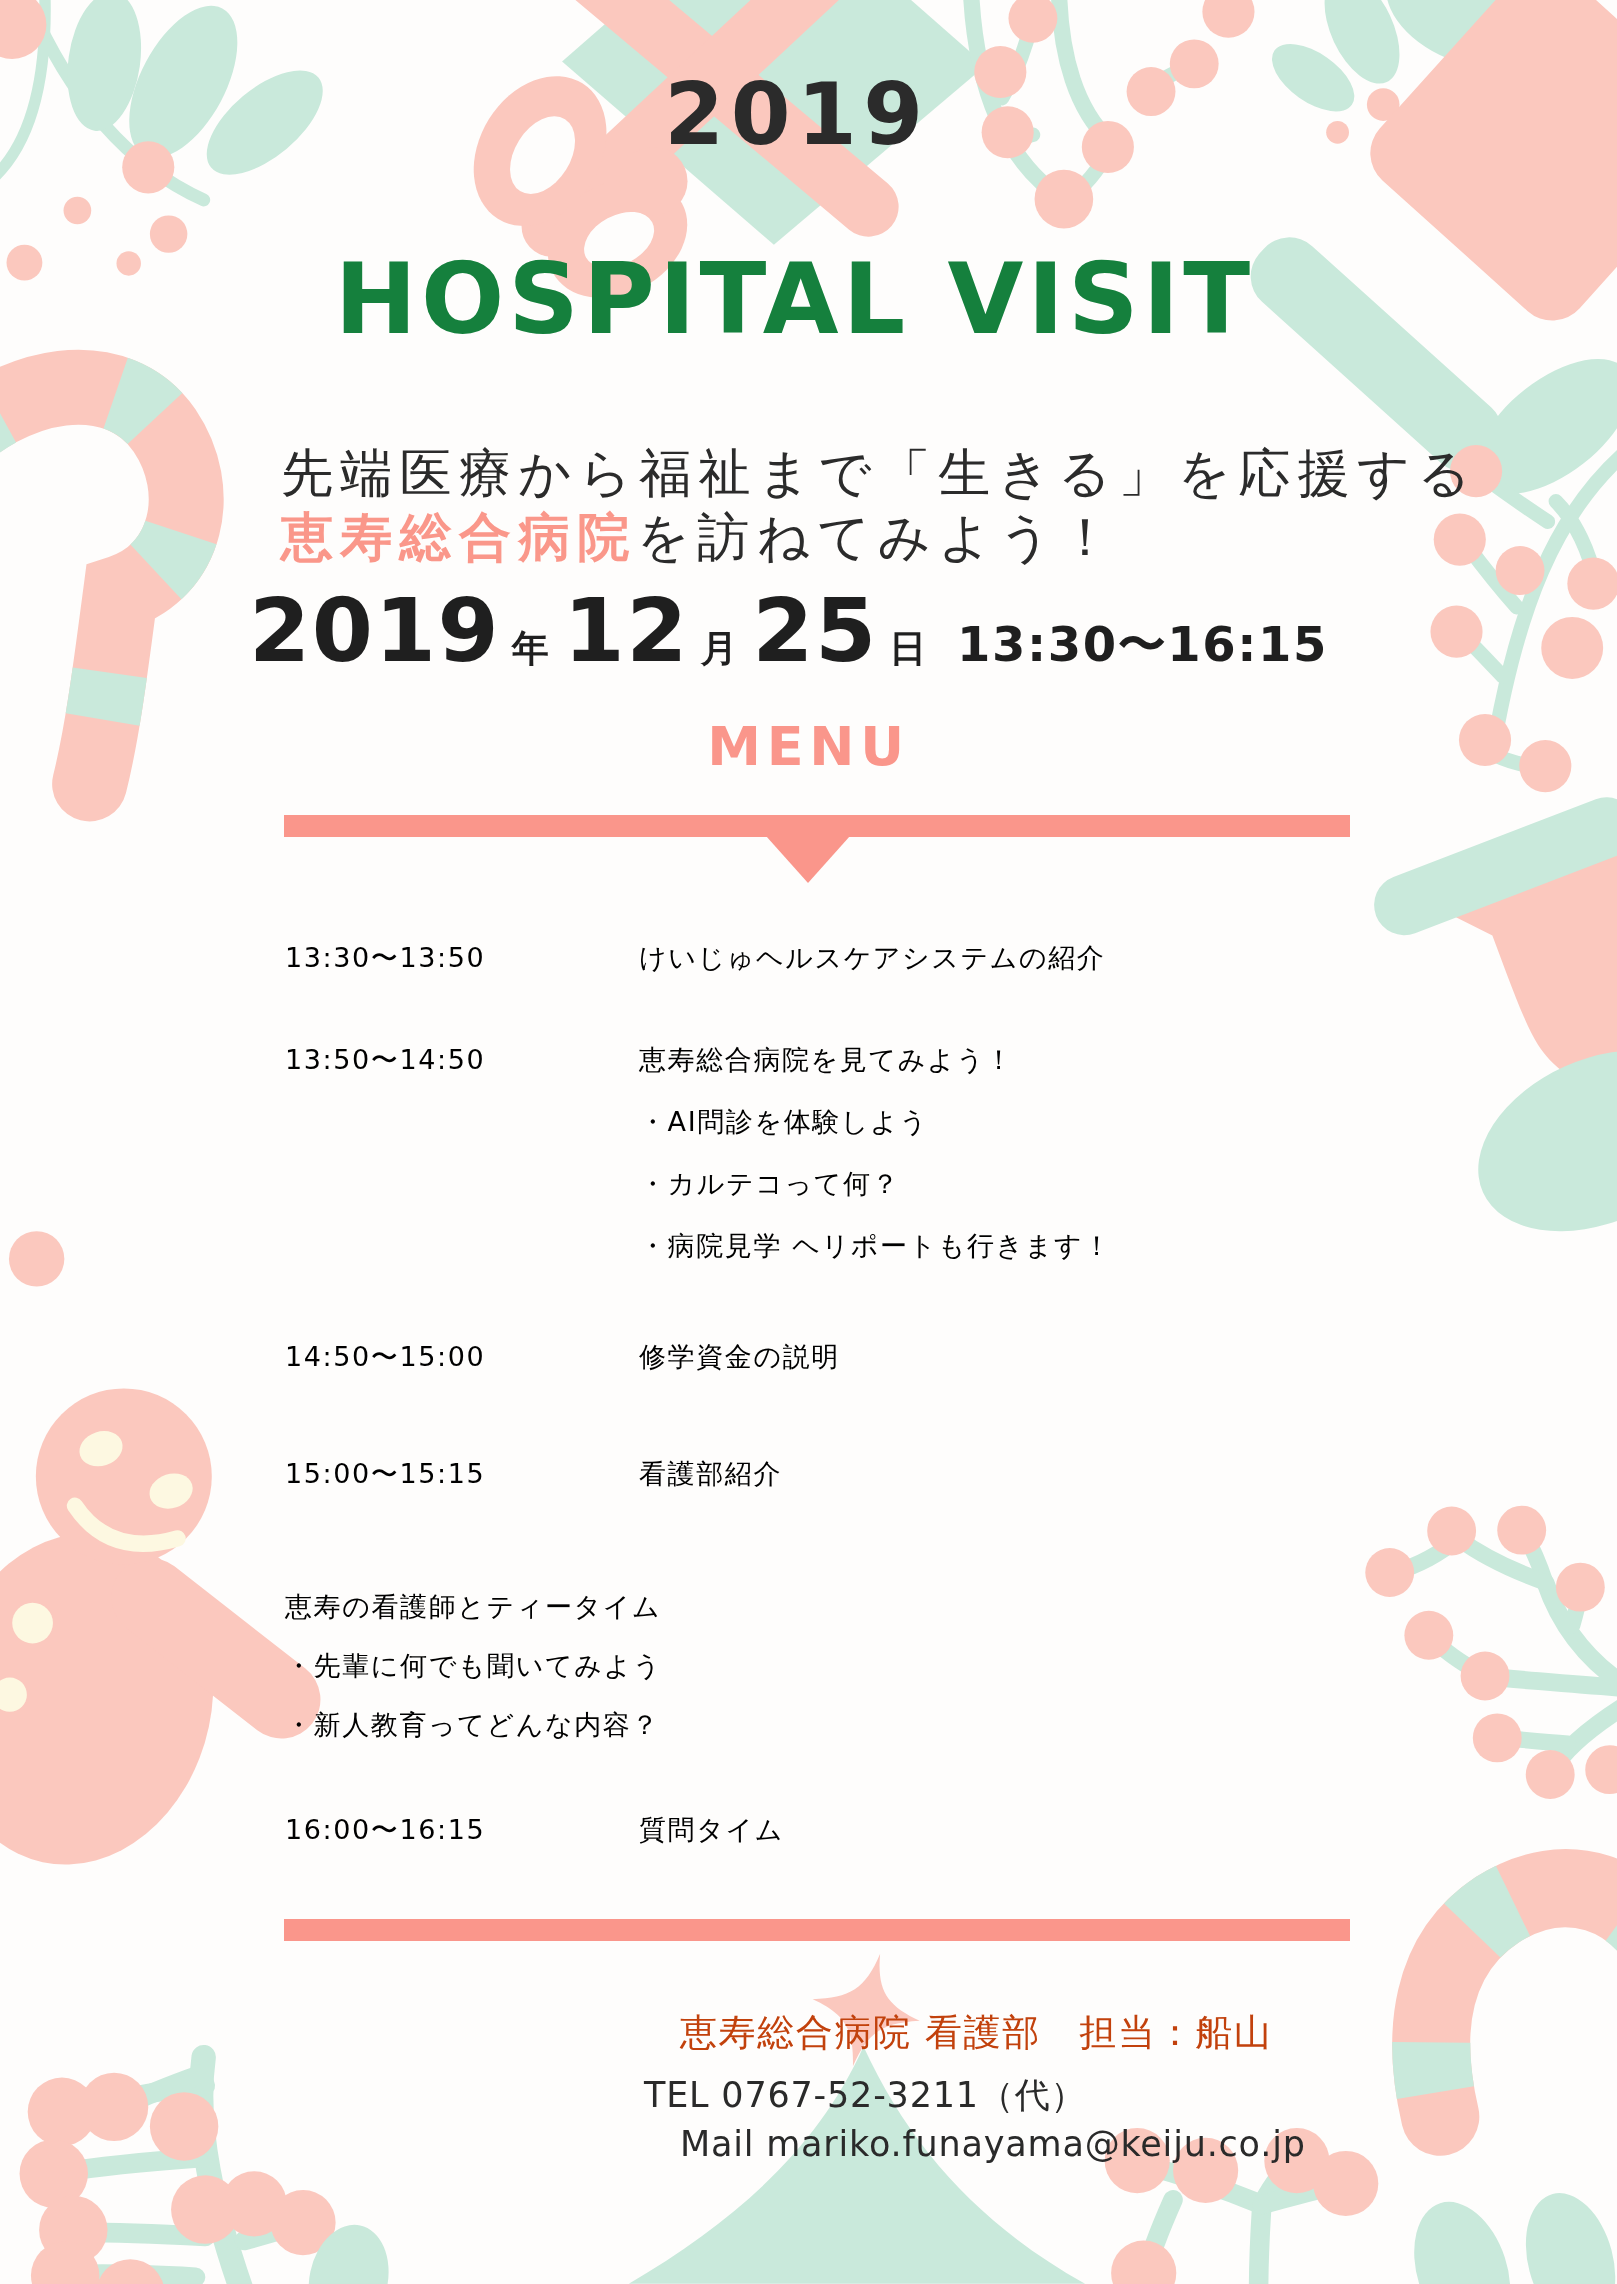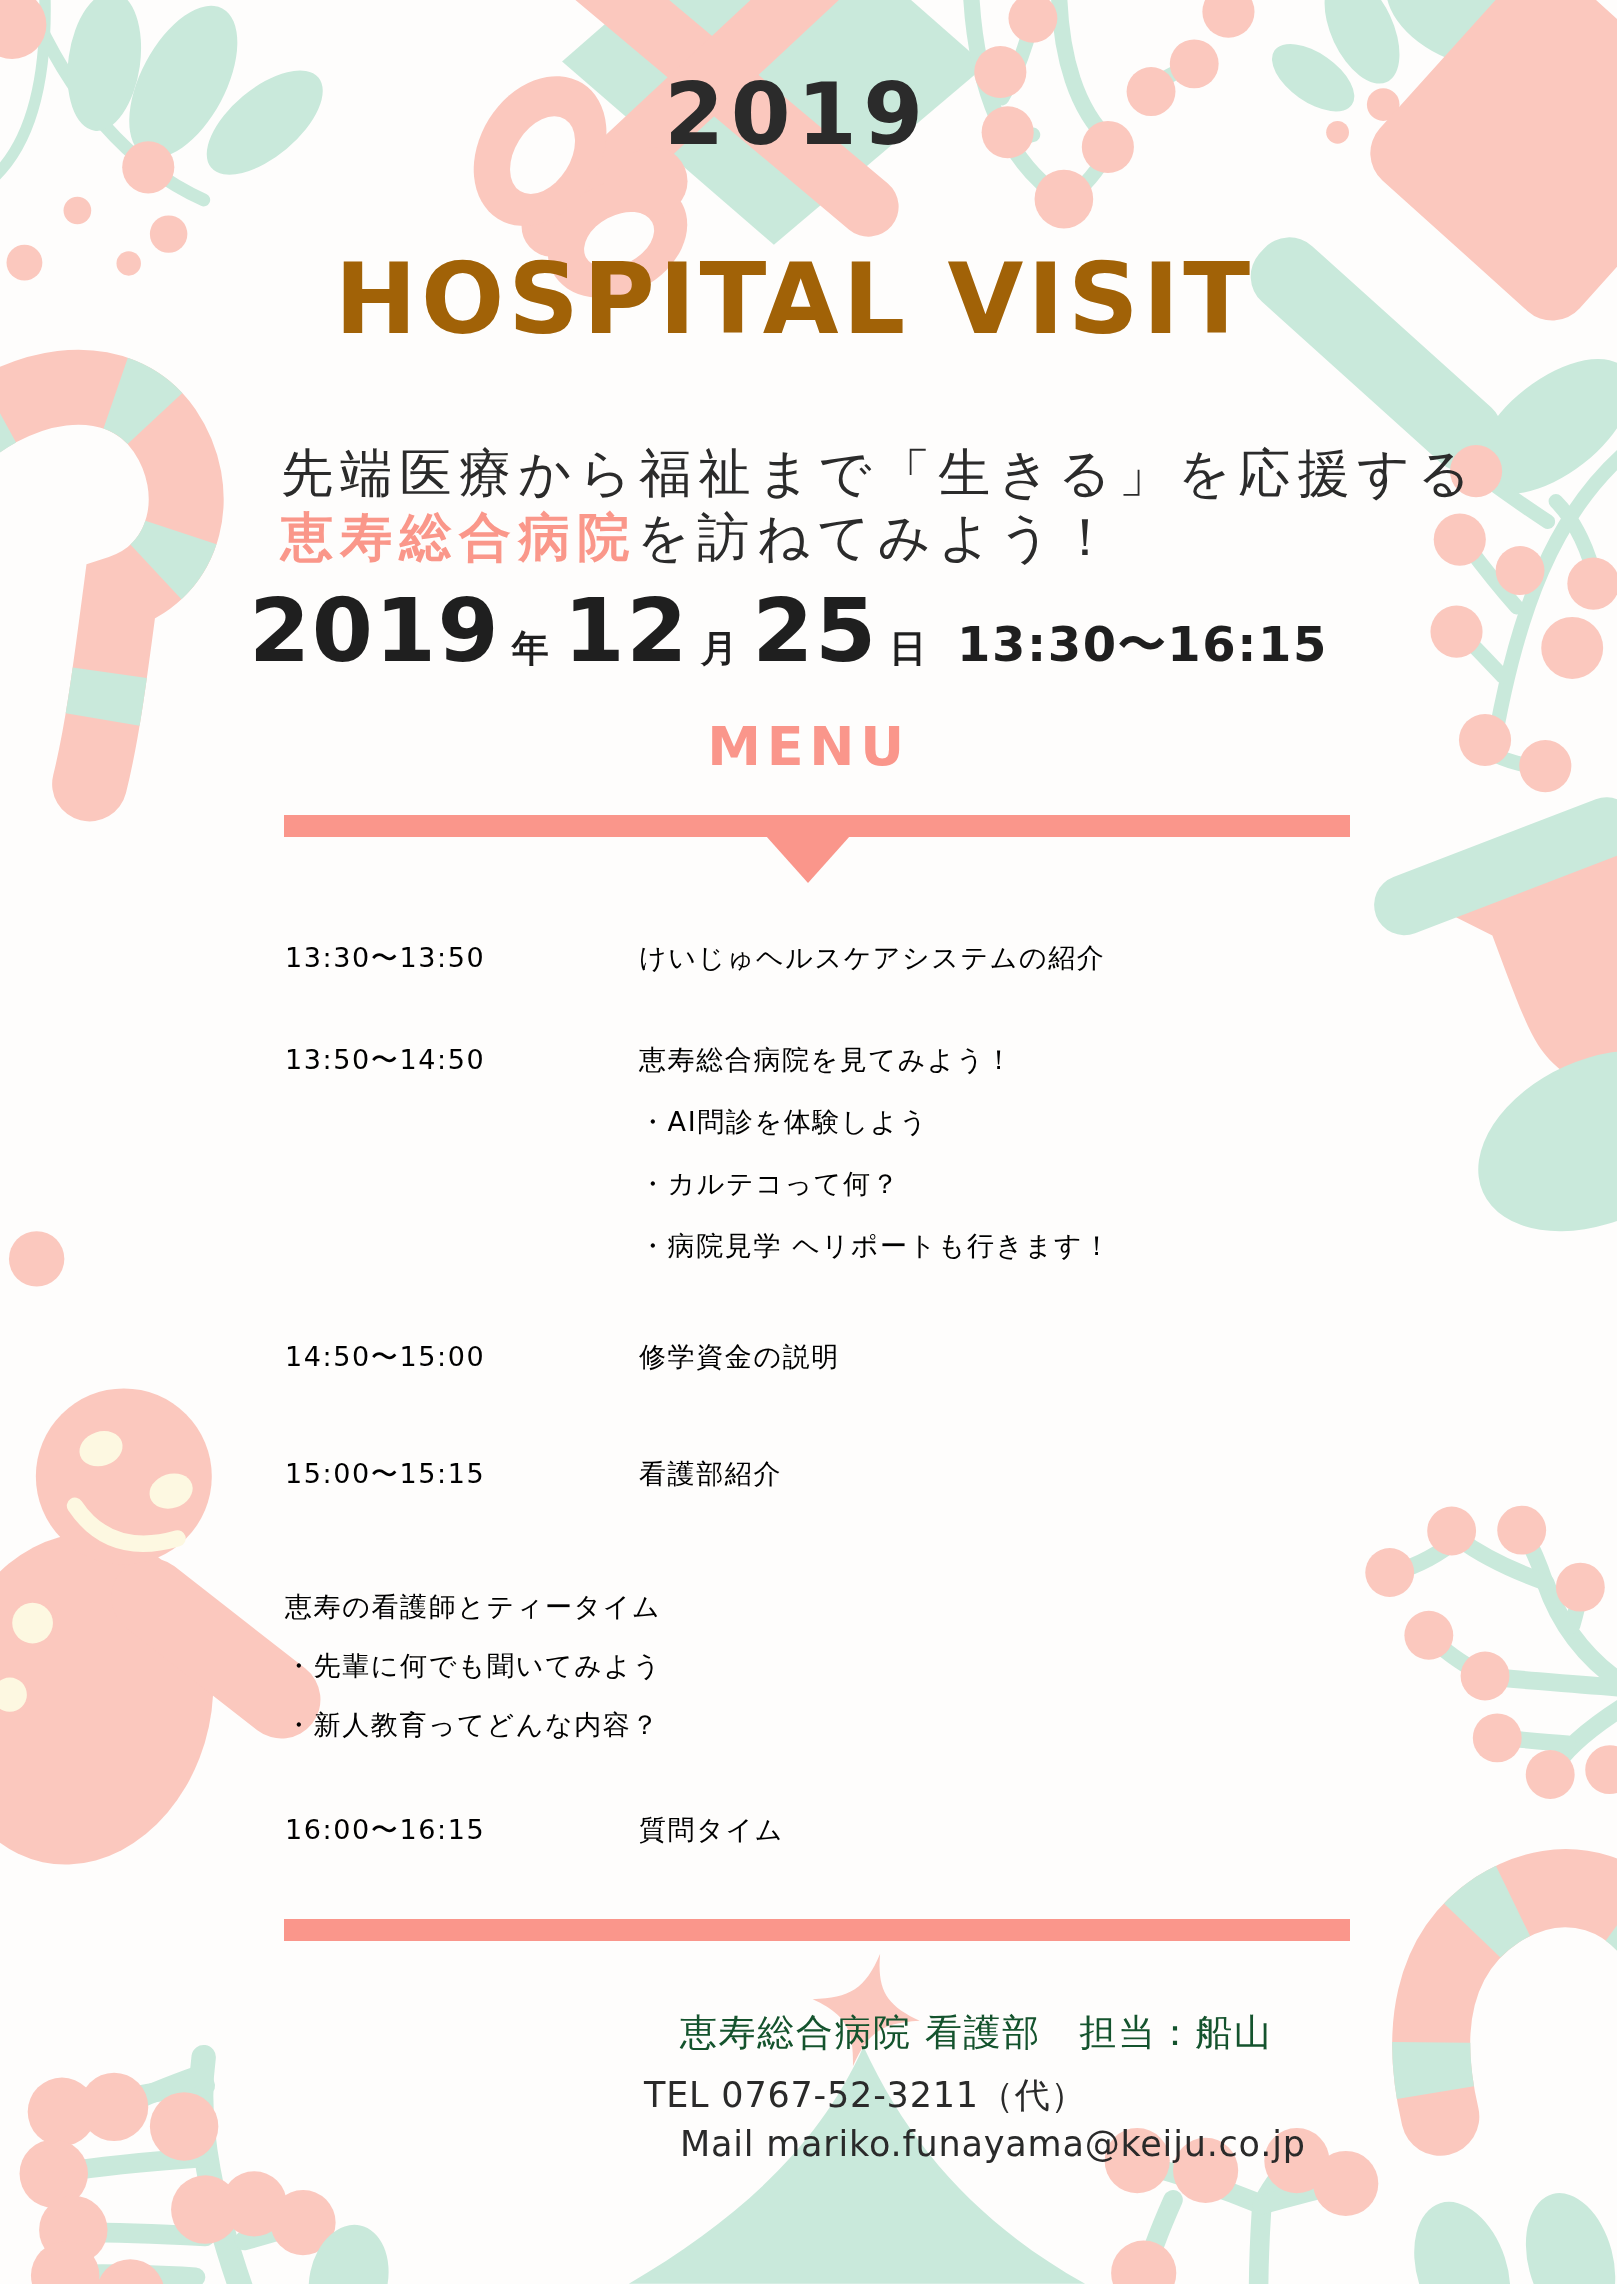--- a/index.html
+++ b/index.html
@@ -13,21 +13,21 @@
   }
   .deco{position:absolute;left:0;top:0;z-index:0;}
   .content{position:absolute;left:0;top:0;width:1617px;height:1649px;z-index:2;}
 
   .year{
     position:absolute;top:70px;left:0;width:1594px;text-align:center;
     font-size:86px;line-height:88px;font-weight:bold;letter-spacing:6.5px;color:#2B2B2B;
   }
   .title{
     position:absolute;top:251px;left:0;width:1589px;text-align:center;
-    font-size:98px;line-height:96px;font-weight:bold;letter-spacing:4.1px;color:#a16207;
+    font-size:98px;line-height:96px;font-weight:bold;letter-spacing:4.1px;color:#15803d;
     white-space:nowrap;
   }
   .subtitle{position:absolute;top:441px;left:281px;font-size:52px;line-height:64px;letter-spacing:7.3px;font-weight:500;color:#2B2B2B;white-space:nowrap;}
   .subtitle .hl{color:#FA978A;font-weight:700;}
 
   .date-row{
     position:absolute;top:580px;left:249px;display:flex;align-items:baseline;white-space:nowrap;color:#1F1F1F;
   }
   .d-num{font-size:88px;line-height:101px;font-weight:bold;letter-spacing:1.6px;}
   .d-unit{font-size:37px;font-weight:bold;margin:0 14.7px 0 11.4px;}
@@ -54,21 +54,21 @@
   .r3{top:1326px;}
   .r4{top:1443px;justify-content:flex-end;}
   .r5{top:1564px;}
   .r5 .desc{padding-top:13px;line-height:59px;}
   .r6{top:1799px;}
 
   .contact-label{
     position:absolute;top:2031px;left:368px;width:261px;text-align:center;
     font-size:37px;line-height:62px;letter-spacing:1.6px;color:#242424;
   }
-  .contact-org{position:absolute;top:2010px;left:680px;font-size:37px;line-height:46px;letter-spacing:1.6px;color:#14532d;white-space:nowrap;}
+  .contact-org{position:absolute;top:2010px;left:680px;font-size:37px;line-height:46px;letter-spacing:1.6px;color:#c2410c;white-space:nowrap;}
   .contact-tel{position:absolute;top:2074px;left:644px;font-size:35px;line-height:42px;letter-spacing:0.8px;color:#2A2A2A;white-space:nowrap;}
   .contact-mail{position:absolute;top:2123px;left:680px;font-size:35px;line-height:42px;letter-spacing:0.8px;color:#2A2A2A;white-space:nowrap;}
 </style>
 </head>
 <body>
 
 <svg class="deco" viewBox="0 0 1985 2803" width="1617" height="2284" aria-hidden="true">
 
   <g>
     <path d="M 30,-10 C 80,110 150,200 250,245" stroke="#C9E9DB" stroke-width="16" fill="none" stroke-linecap="round"></path>

